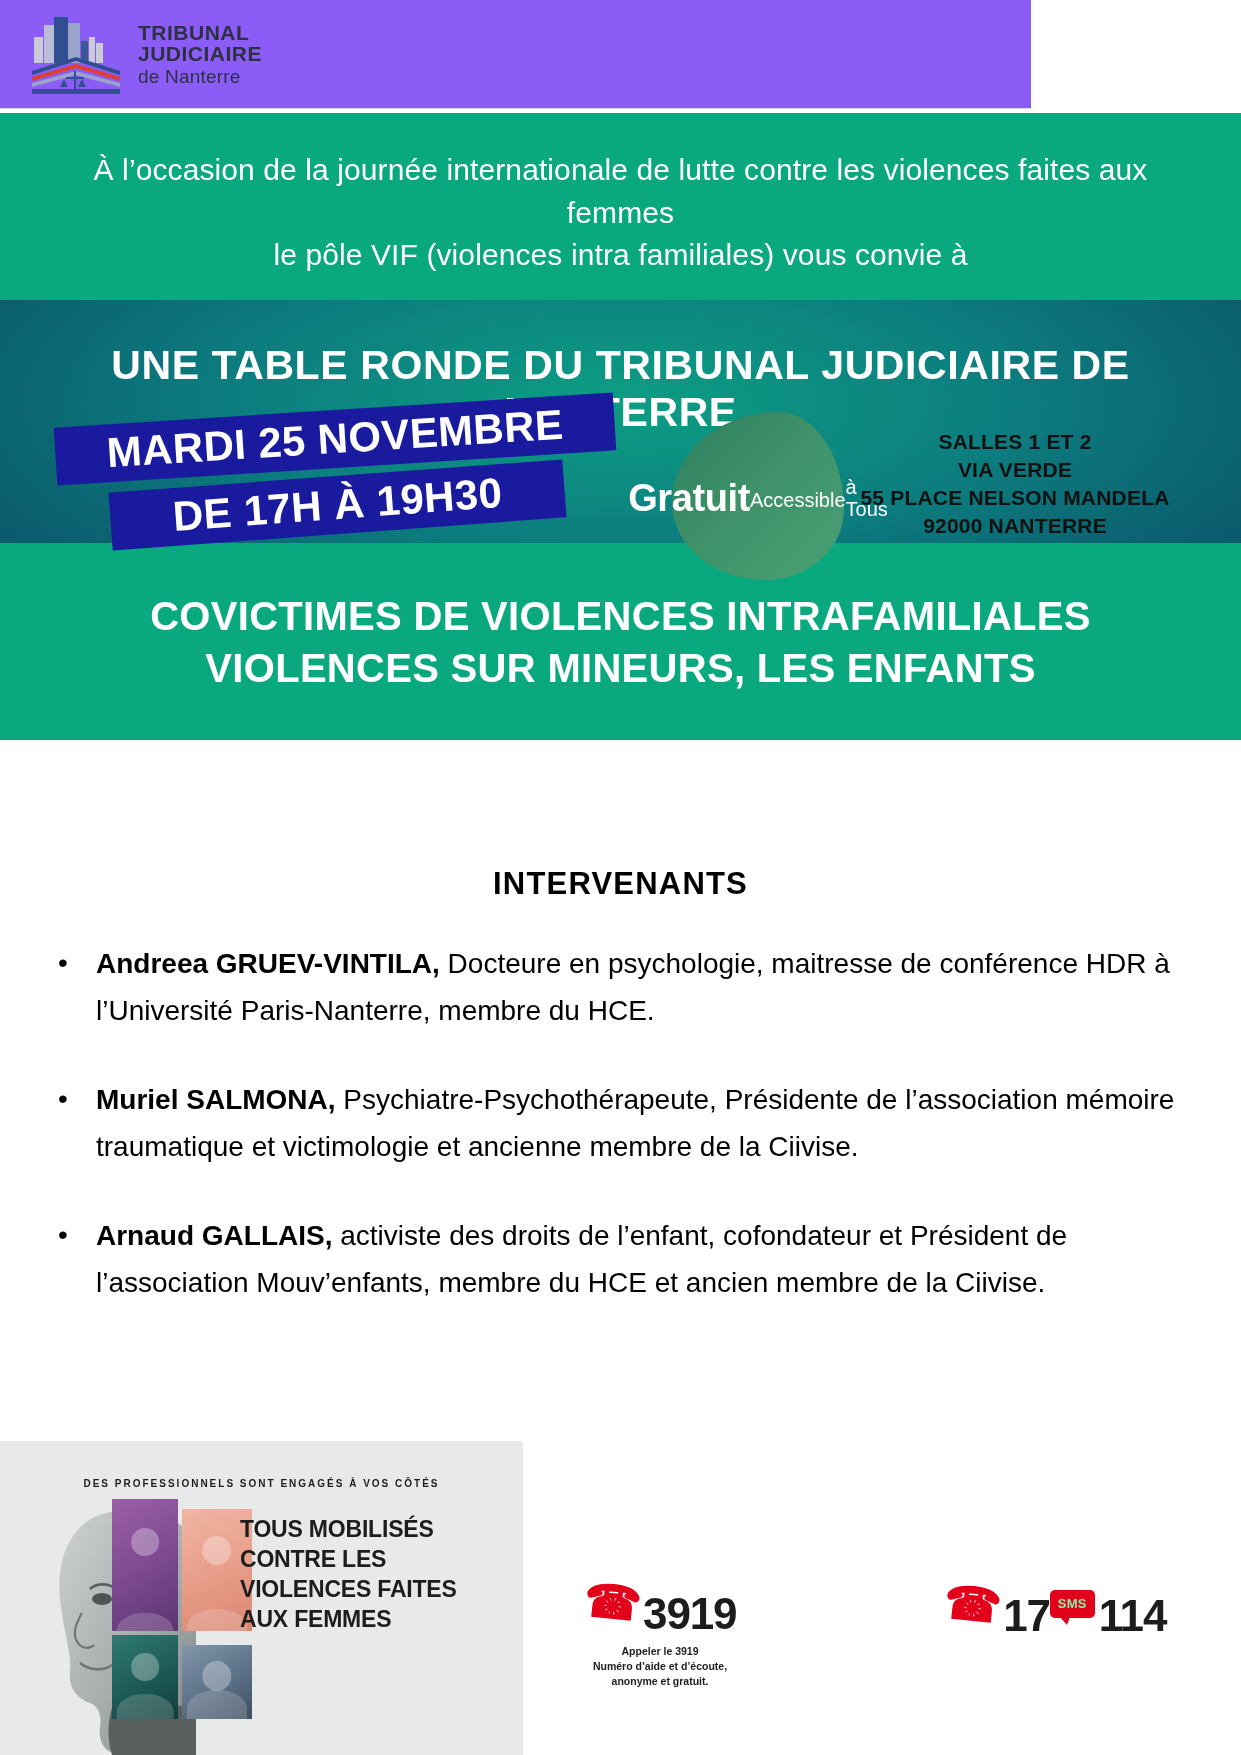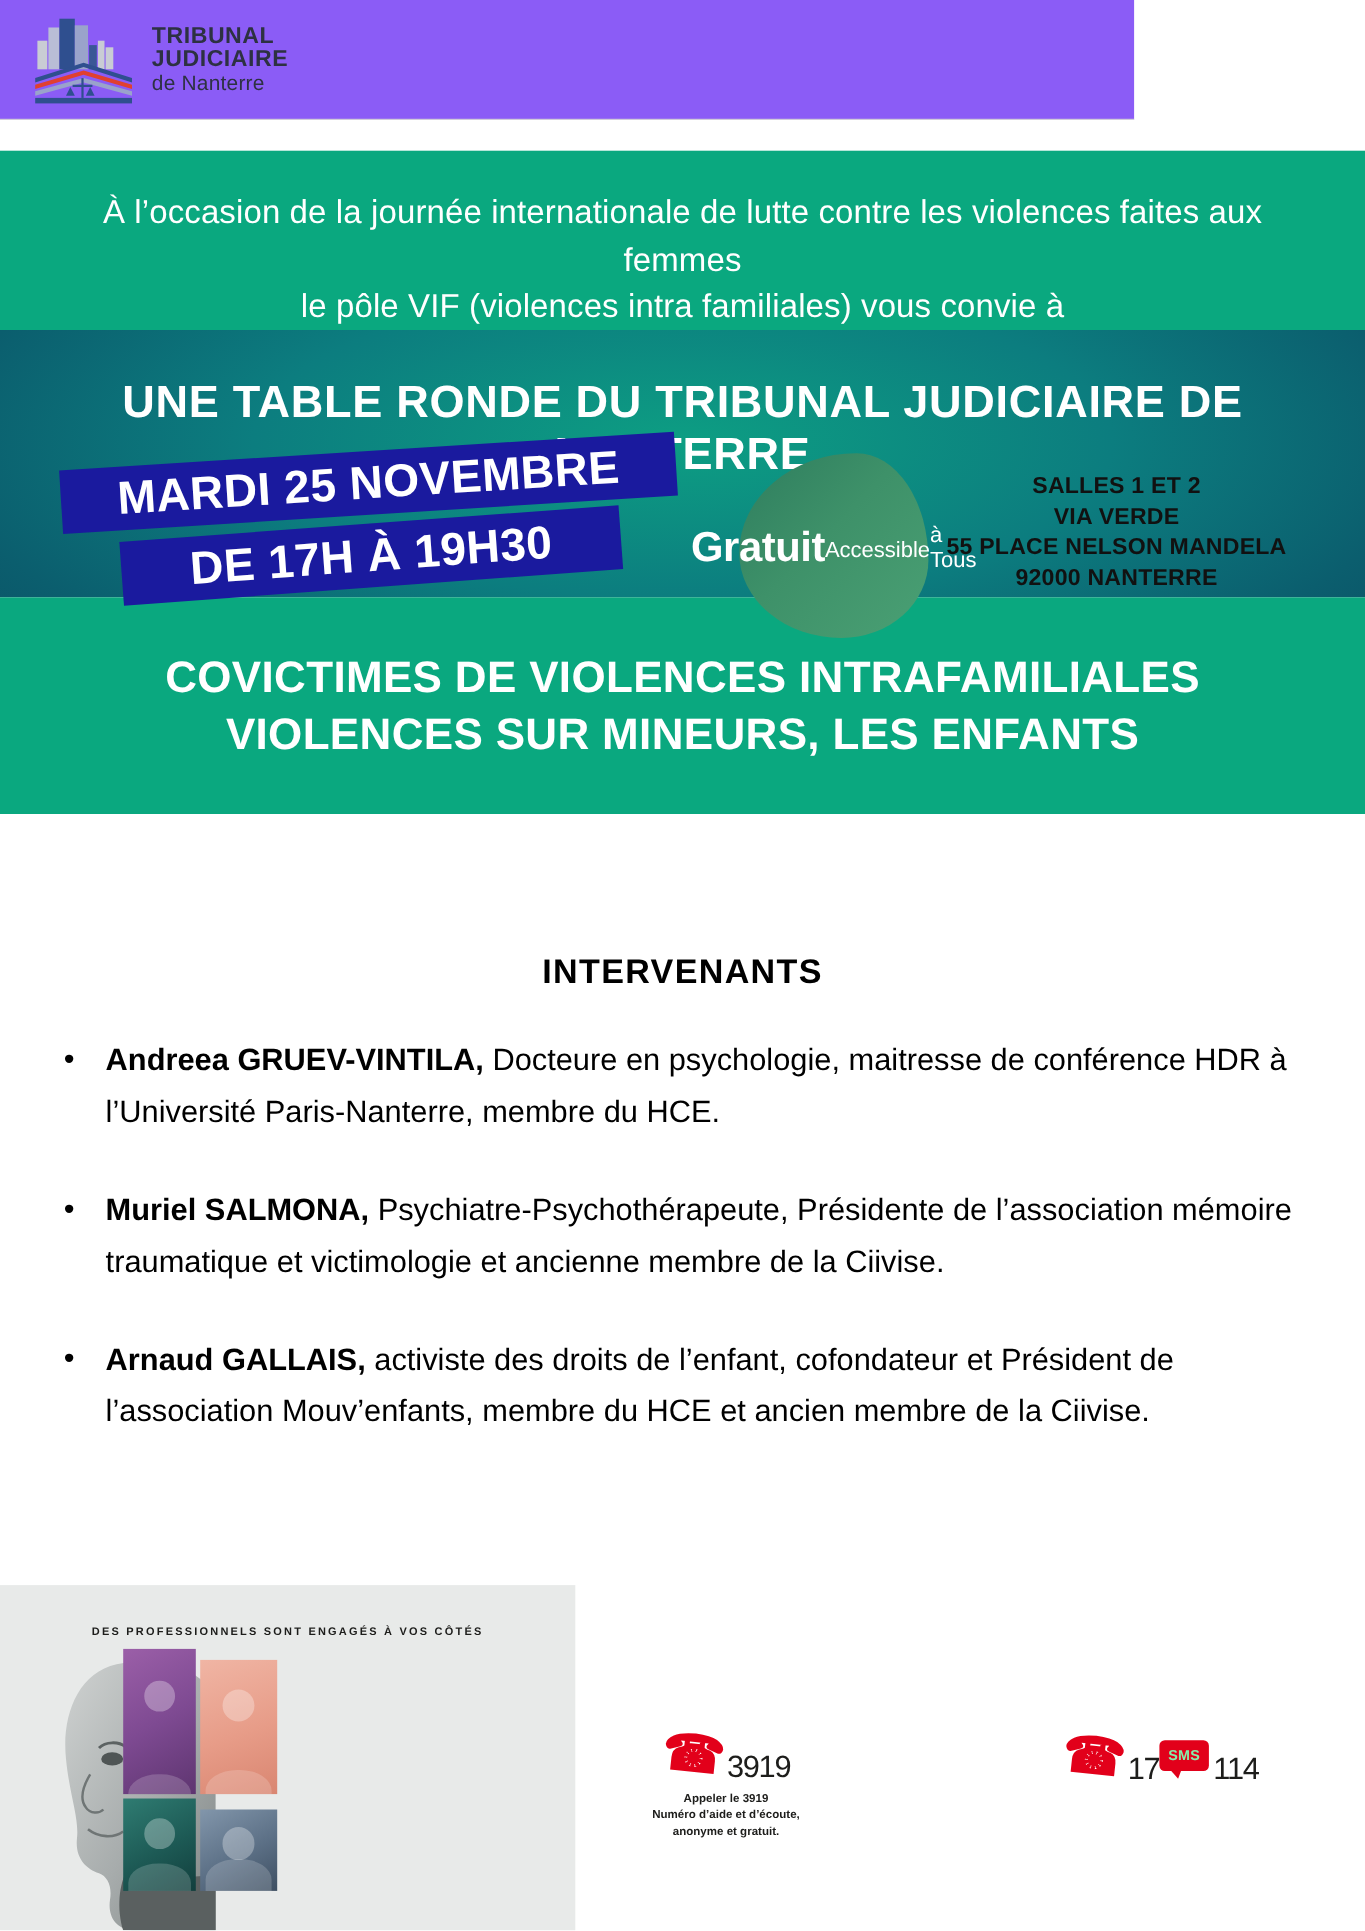--- a/index.html
+++ b/index.html
@@ -53,21 +53,20 @@
   
   .intro-band {
     position: absolute;
     left: 0; top: 113px;
     width: 1241px;
     height: 200px;
     background: #0aa87f;
     display: flex;
     align-items: center;
     justify-content: center;
-    margin-top: 24px;
   }
   .intro-text {
     width: 1160px;
     text-align: center;
     color: #ffffff;
     font-size: 30px;
     line-height: 1.42;
     font-stretch: condensed;
     letter-spacing: 0.1px;
   }
@@ -329,22 +328,22 @@
   .phone-glyph {
     color: #e2001a;
     font-size: 46px;
     line-height: 1;
     font-weight: 700;
     transform: scaleX(-1) rotate(-6deg);
     display: inline-block;
     margin-right: 2px;
   }
   .hl-number {
-    font-size: 28px;
-    font-weight: 400;
+    font-size: 44px;
+    font-weight: 700;
     letter-spacing: -1.2px;
     color: #1d1d1b;
     line-height: 1;
     margin-top: 24px;
   }
   .hl-caption {
     margin-top: 8px;
     font-size: 10.5px;
     line-height: 1.42;
     color: #1d1d1b;
@@ -512,20 +511,26 @@
     <div class="photo judge">
       <span class="head"></span>
       <span class="body"></span>
     </div>
     <div class="photo officer">
       <span class="head"></span>
       <span class="body"></span>
     </div>
   </div>
 
+  <div class="campaign-title">
+    <div>TOUS MOBILISÉS</div>
+    <div>CONTRE LES</div>
+    <div>VIOLENCES FAITES</div>
+    <div>AUX FEMMES</div>
+  </div>
 </div>
 
 <div class="helplines">
 
   <div class="hl hl-3919">
     <div class="hl-row">
       <span class="phone-glyph">☎︎</span>
       <span class="hl-number">3919</span>
     </div>
     <div class="hl-caption">

